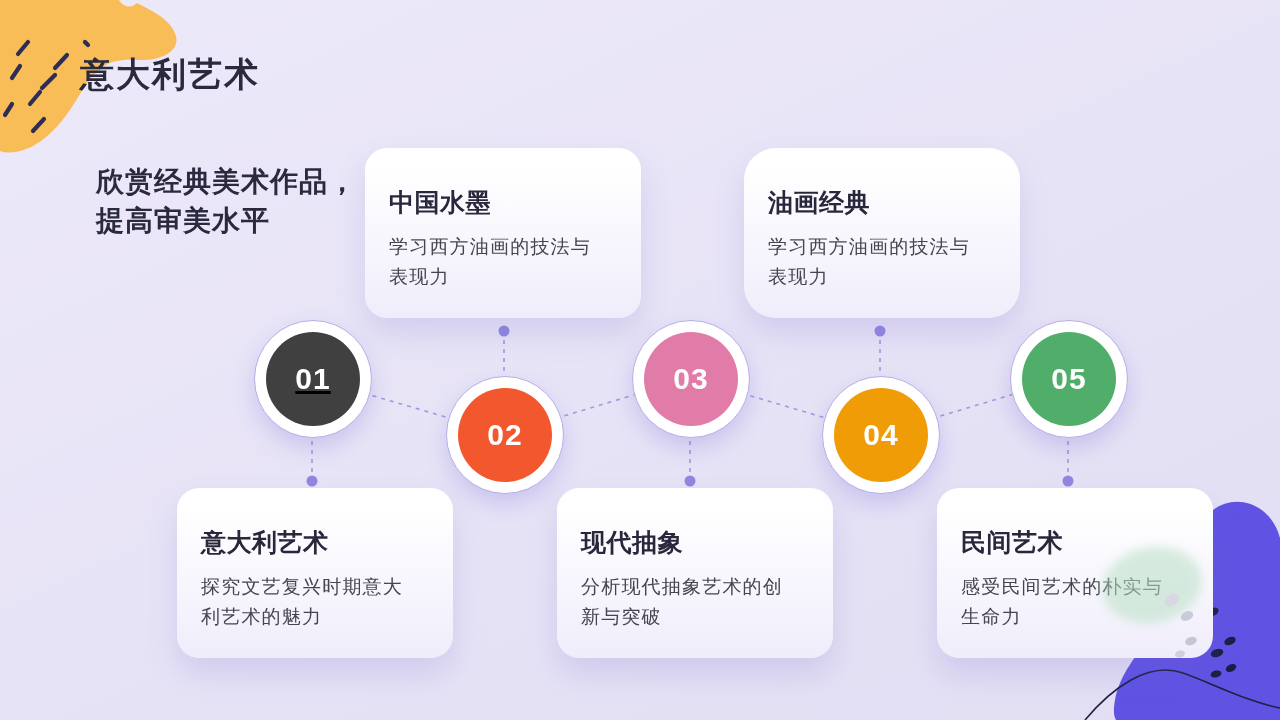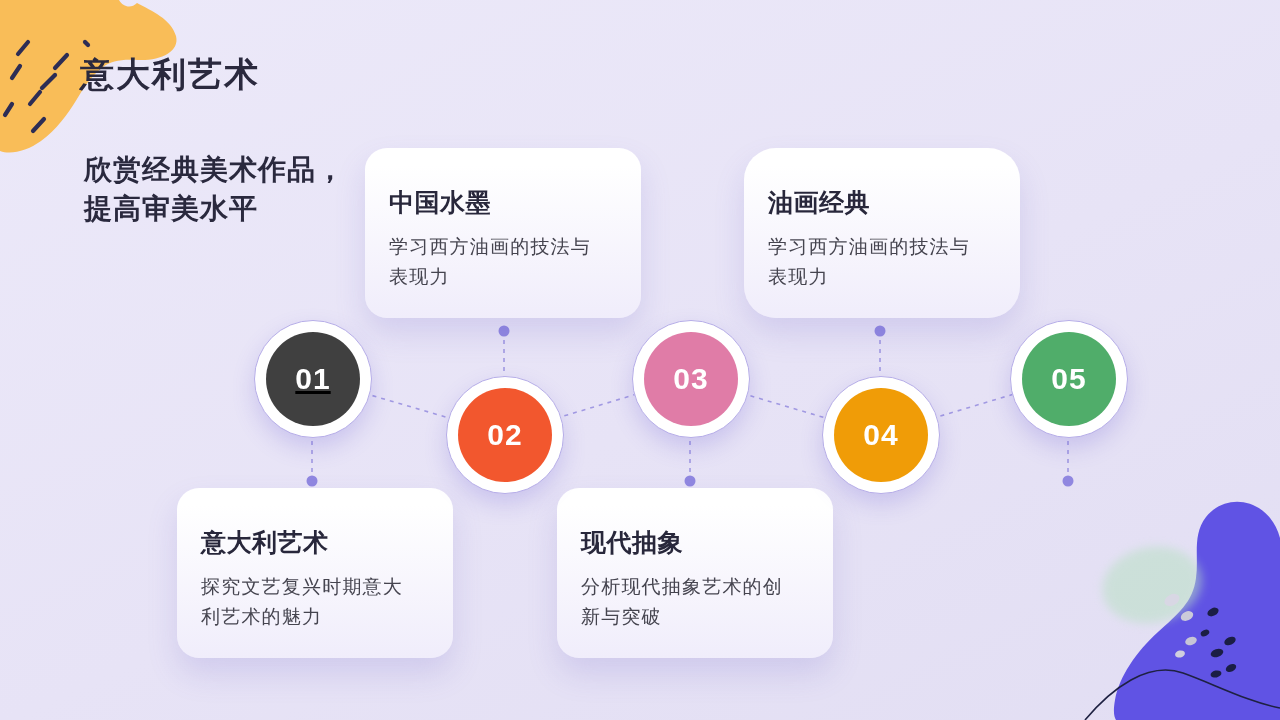--- a/index.html
+++ b/index.html
@@ -12,21 +12,21 @@
   .bg-deco{z-index:0;}
   .connectors{z-index:1;}
   .fg-deco{z-index:4;}
 
   .slide-header{position:absolute;left:80px;top:52px;z-index:2;}
   .slide-title{
     margin:0;font-size:34px;font-weight:800;letter-spacing:2px;
     color:#2A293E;
   }
   .slide-subtitle{
-    position:absolute;left:80px;top:146px;margin:4px;z-index:2;
+    position:absolute;left:80px;top:146px;margin:16px;z-index:2;
     font-size:28px;font-weight:700;line-height:39px;letter-spacing:1px;
     color:#2A293E;
   }
 
   .card{
     position:absolute;width:276px;height:170px;border-radius:22px;
     background:linear-gradient(180deg,#FFFFFF 10%,#F0EDFB 100%);
     box-shadow:0 16px 30px rgba(112,98,200,0.18);
     padding:38px 24px 0 24px;box-sizing:border-box;z-index:2;
   }
@@ -145,20 +145,24 @@
     <p class="card-body">学习西方油画的技法与表现力</p>
   </div>
   <div class="card card-italy">
     <h3 class="card-title">意大利艺术</h3>
     <p class="card-body">探究文艺复兴时期意大利艺术的魅力</p>
   </div>
   <div class="card card-abstract">
     <h3 class="card-title">现代抽象</h3>
     <p class="card-body">分析现代抽象艺术的创新与突破</p>
   </div>
+  <div class="card card-folk">
+    <h3 class="card-title">民间艺术</h3>
+    <p class="card-body">感受民间艺术的朴实与生命力</p>
+  </div>
 
   <svg class="deco fg-deco" viewBox="0 0 1280 720">
     <defs>
       <filter id="soft" x="-40%" y="-40%" width="180%" height="180%">
         <feGaussianBlur stdDeviation="5"></feGaussianBlur>
       </filter>
     </defs>
     <ellipse cx="1152" cy="585" rx="50" ry="38" transform="rotate(-12 1152 585)" fill="#B9E0C4" opacity="0.55" filter="url(#soft)"></ellipse>
     <g>
       <ellipse cx="1172" cy="600" rx="8" ry="5.5" transform="rotate(-28 1172 600)" fill="#D8D7E4"></ellipse>

